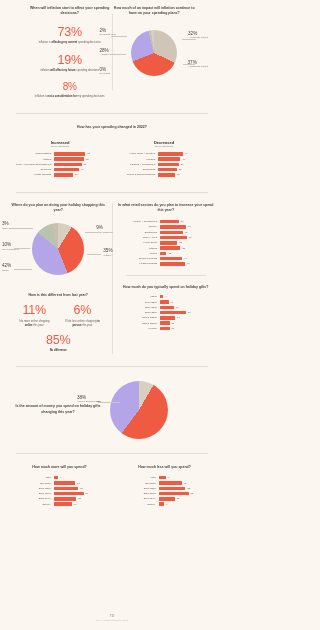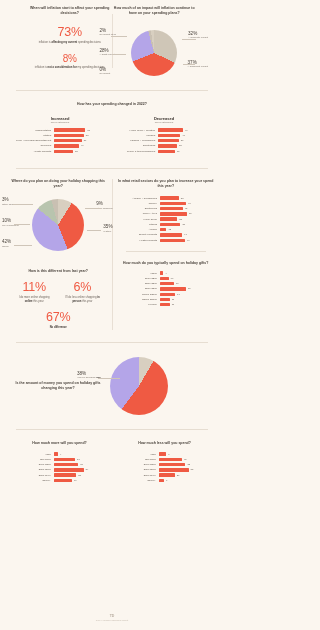--- a/index.html
+++ b/index.html
@@ -105,20 +105,24 @@
 
   <div class="sec" style="margin-top:6px;">
     <div class="row" style="padding:0 28px;">
       <div class="col">
         <div class="sec-title">When will inflation start to affect your spending decisions?</div>
         <div class="stat">
           <div class="stat-num">73%</div>
           <div class="stat-cap"><span>inflation is </span><b>affecting my current</b><span> spending decisions</span></div>
         </div>
         <div class="stat">
+          <div class="stat-num">19%</div>
+          <div class="stat-cap"><span>inflation </span><b>will affect my future</b><span> spending decisions</span></div>
+        </div>
+        <div class="stat">
           <div class="stat-num sm">8%</div>
           <div class="stat-cap"><span>inflation is </span><b>not a consideration for</b><span> my spending decisions</span></div>
         </div>
       </div>
 
       <div class="vdiv"></div>
 
       <div class="col">
         <div class="sec-title">How much of an impact will inflation continue to have on your spending plans?</div>
 
@@ -314,21 +318,21 @@
             <div class="stat-num">11%</div>
             <div class="stat-cap"><span>I do more online shopping </span><b>online</b><span> this year</span></div>
           </div>
           <div class="col stat" style="margin-top:0;">
             <div class="stat-num">6%</div>
             <div class="stat-cap"><span>I'll do less online shopping </span><b>in person</b><span> this year</span></div>
           </div>
         </div>
 
         <div class="stat" style="margin-top:6px;">
-          <div class="stat-num">67%</div>
+          <div class="stat-num">85%</div>
           <div class="stat-cap"><b>No difference</b></div>
         </div>
       </div>
 
       <div class="vdiv" style="margin:0 5px;"></div>
 
       <div class="col">
         <div class="sec-title">In what retail sectors do you plan to increase your spend this year?</div>
 
         <div class="bars" style="margin-top:7px;">

